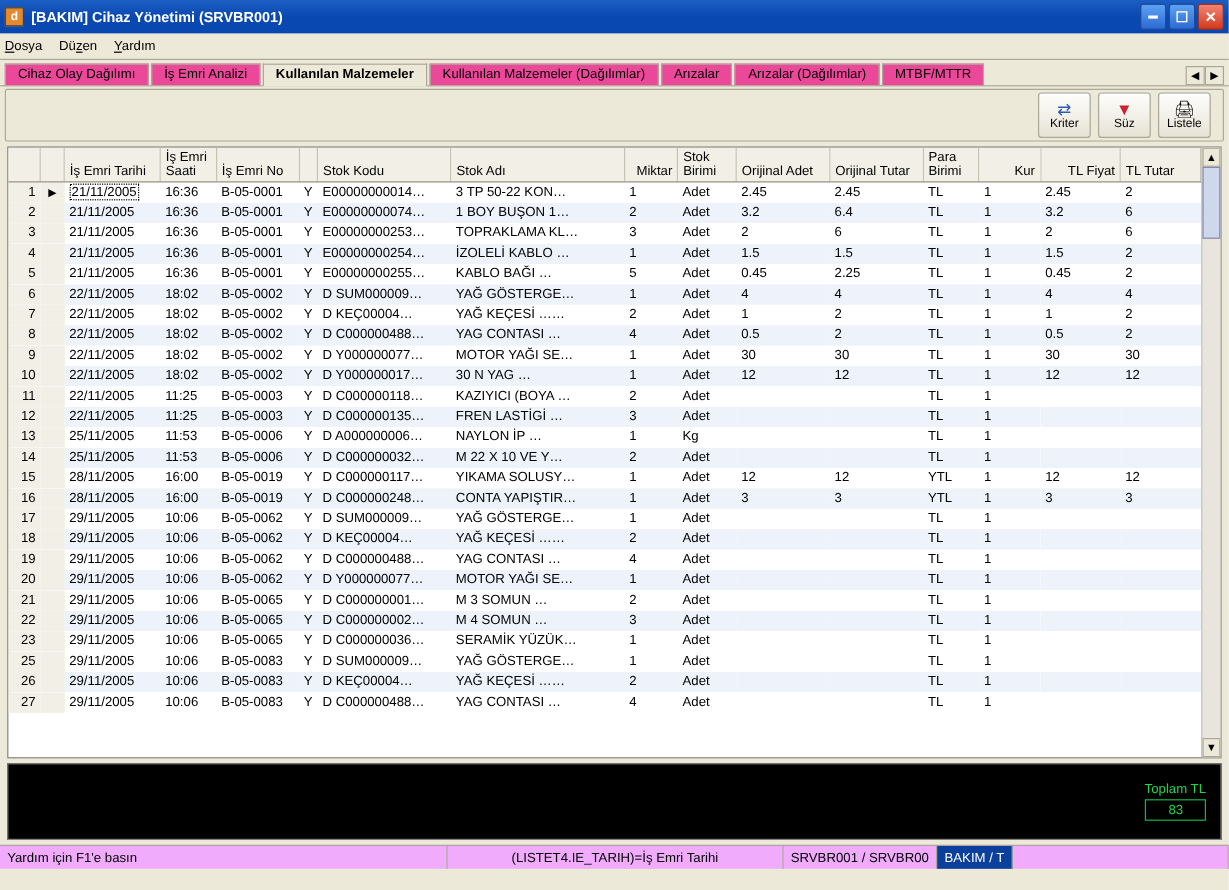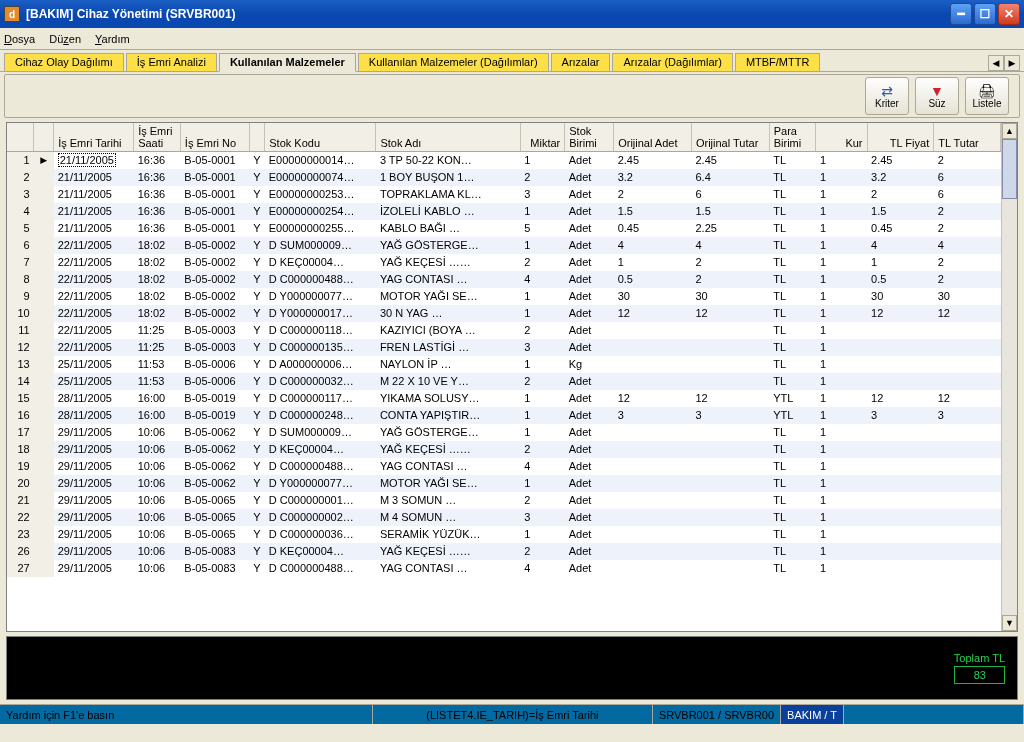--- a/index.html
+++ b/index.html
@@ -7,21 +7,21 @@
 .titlebar { background: linear-gradient(to bottom, #1b5fc4 0%, #0a48b1 50%, #0a48b1 100%); height: 28px; display: flex; align-items: center; color: #fff; font-weight: bold; padding-left: 4px; }
 .titlebar .icon { width: 16px; height: 16px; background: #e38b2c; margin-right: 6px; display:flex;align-items:center;justify-content:center;color:#fff;font-weight:bold;font-size:10px;border:1px solid #444; }
 .titlebar .title { flex: 1; font-size: 12px; }
 .win-buttons { display: flex; gap: 2px; margin-right: 4px; }
 .win-btn { width: 22px; height: 22px; background: linear-gradient(to bottom,#5da2f4,#2c6ad1); border: 1px solid #1e4a9a; border-radius: 3px; display:flex;align-items:center;justify-content:center;color:#fff;font-weight:bold;font-size:12px; }
 .win-btn.close { background: linear-gradient(to bottom,#f48471,#d13a1e); border-color:#a12e17; }
 .menubar { height: 22px; background: #ece9d8; display: flex; align-items: center; padding-left: 4px; border-bottom: 1px solid #aca899; }
 .menubar span { margin-right: 14px; cursor: default; }
 .menubar span u { text-decoration: underline; }
 .tabs-strip { height: 22px; display: flex; align-items: flex-end; border-bottom: 1px solid #aca899; background:#ece9d8; padding-left:4px; padding-right:4px; position: relative; }
-.tab { border: 1px solid #aca899; border-bottom: none; background: #fde047; padding: 2px 10px 3px 10px; margin-right: 2px; font-size: 11px; cursor:default; }
+.tab { border: 1px solid #aca899; border-bottom: none; background: #ec4899; padding: 2px 10px 3px 10px; margin-right: 2px; font-size: 11px; cursor:default; }
 .tab.active { background: #ece9d8; font-weight: bold; border-bottom: 1px solid #ece9d8; position: relative; top: 1px; }
 .tabs-scroll { margin-left:auto; display:flex; }
 .tabs-scroll .sb { width:16px; height:16px; border:1px solid #aca899; background:#ece9d8; text-align:center; line-height:14px; font-size:9px; }
 .toolbar-right { height: 44px; display: flex; justify-content: flex-end; align-items: center; padding-right: 10px; gap: 6px; border: 1px solid #aca899; margin: 2px 4px 4px 4px; background:#ece9d8; border-radius:2px; }
 .tool-btn { width: 44px; height: 38px; border: 1px solid #aca899; border-radius: 3px; background: linear-gradient(to bottom,#fefefe,#e6e3d4); display:flex;flex-direction:column;align-items:center;justify-content:center;font-size:10px;cursor:pointer; }
 .tool-btn .ic { font-size:14px; line-height:14px; }
 .grid-wrap { margin: 0 6px 4px 6px; border: 1px solid #808080; background: #fff; height: 510px; display:flex; }
 .grid { flex:1; overflow: hidden; }
 .gtable { width: 100%; border-collapse: collapse; font-size: 11px; color: #000; table-layout: fixed; }
 .gtable th { background: #f2f0e6; font-weight: normal; border-right: 1px solid #c6c3b3; border-bottom: 1px solid #aca899; padding: 2px 4px; text-align: left; height: 16px; vertical-align: bottom; overflow:hidden; white-space: pre-line; }
@@ -31,21 +31,21 @@
 .gtable tbody tr.even td { background: #eef2fb; }
 .rowhdr { width: 28px; background: #f2f0e6 !important; border-right: 1px solid #aca899; text-align: right; padding-right: 4px; }
 .rowptr { width: 14px; background: #f2f0e6 !important; border-right: 1px solid #aca899; text-align:center; font-size:9px; }
 .vscroll { width: 16px; background: #e8e6dc; border-left:1px solid #c6c3b3; position:relative; }
 .vscroll .arrow { height:16px; border:1px solid #aca899; background:#ece9d8; text-align:center; font-size:9px; line-height:14px; }
 .vscroll .thumb { position:absolute; top:16px; left:0; right:0; height:60px; background:#cdd8ea; border:1px solid #88a; }
 .bottom-black { margin: 2px 6px 4px 6px; height: 64px; background: #000; border: 1px solid #808080; display:flex; justify-content:flex-end; align-items:center; padding-right:12px; }
 .total-box { color: #22d34e; text-align: right; }
 .total-box .lbl { font-size: 11px; }
 .total-box .val { border: 1px solid #18b53f; padding: 2px 18px; margin-top: 2px; }
-.statusbar { border-top: 1px solid #aca899; height: 20px; display: flex; align-items: center; background: #0369a1; font-size: 11px; }
+.statusbar { border-top: 1px solid #aca899; height: 20px; display: flex; align-items: center; background: #f0abfc; font-size: 11px; }
 .statusbar .cell { border-right: 1px solid #aca899; padding: 0 6px; height: 100%; display:flex; align-items:center; }
 .statusbar .grow { flex: 1; }
 .statusbar .blue { background: #0a3f9c; color: #fff; padding: 0 6px; }
 .sel { border:1px dotted #000; padding:0 1px; }
 </style>
 </head>
 <body>
 
 <div class="titlebar">
   <div class="icon">d</div>
@@ -544,20 +544,38 @@
             <td>SERAMİK YÜZÜK…</td>
             <td class="num">1</td>
             <td>Adet</td>
             <td class="num"></td>
             <td class="num"></td>
             <td>TL</td>
             <td class="num">1</td>
             <td class="num"></td>
             <td class="num"></td>
           </tr>
+          <tr class="odd">
+            <td class="rowhdr">25</td>
+            <td class="rowptr"></td>
+            <td>29/11/2005</td>
+            <td>10:06</td>
+            <td>B-05-0083</td>
+            <td>Y</td>
+            <td>D SUM000009…</td>
+            <td>YAĞ GÖSTERGE…</td>
+            <td class="num">1</td>
+            <td>Adet</td>
+            <td class="num"></td>
+            <td class="num"></td>
+            <td>TL</td>
+            <td class="num">1</td>
+            <td class="num"></td>
+            <td class="num"></td>
+          </tr>
           <tr class="even">
             <td class="rowhdr">26</td>
             <td class="rowptr"></td>
             <td>29/11/2005</td>
             <td>10:06</td>
             <td>B-05-0083</td>
             <td>Y</td>
             <td>D KEÇ00004…</td>
             <td>YAĞ KEÇESİ   ……</td>
             <td class="num">2</td>

